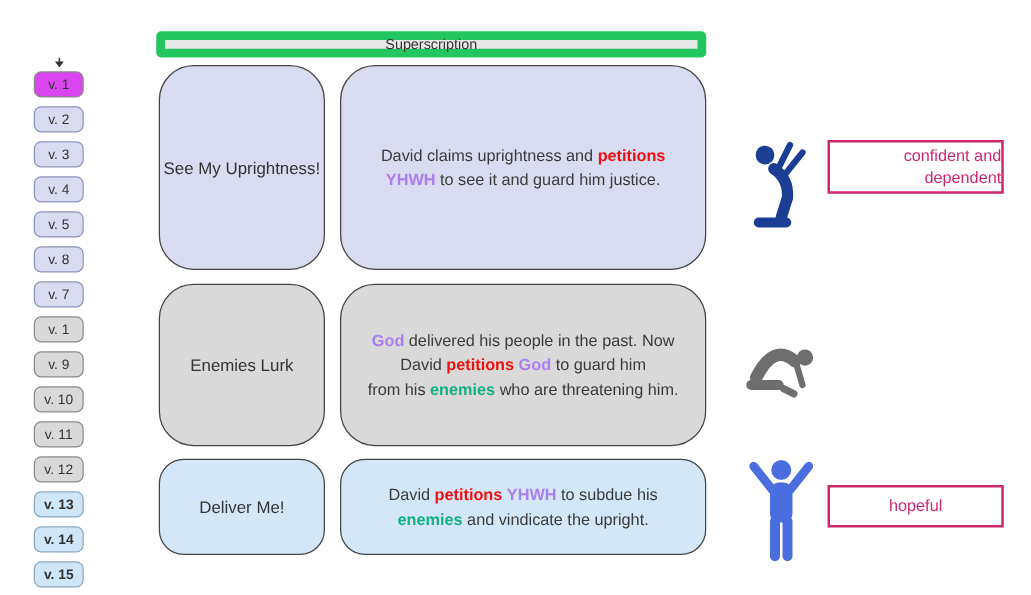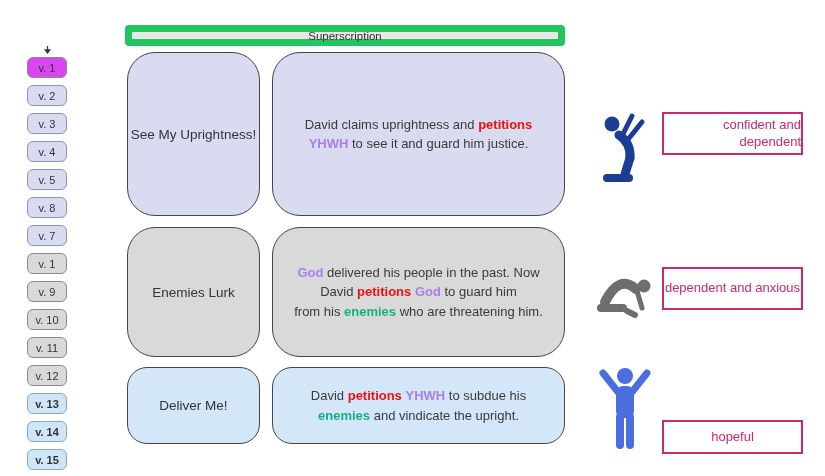--- a/index.html
+++ b/index.html
@@ -40,21 +40,21 @@
   
   .icon-slot{position:absolute;}
   .icon-slot svg{display:block;}
 
   
   .mood-box{position:absolute;left:662px;width:141px;box-sizing:border-box;border:2px solid #d02670;
             background:#ffffff;color:#d02670;display:flex;align-items:center;justify-content:center;
             text-align:right;font-size:13px;line-height:1.3;}
   .mood1{top:112px;height:43px;}
   .mood2{top:267px;height:43px;}
-  .mood3{top:388px;height:34px;margin-top:32px;}
+  .mood3{top:388px;height:34px;}
 </style>
 </head>
 <body>
 
 <div class="canvas">
 
   <div class="verse-rail">
 
   <div class="chip g-superscription">
         <span>v. 1</span>
@@ -165,20 +165,17 @@
         <rect x="19" y="19" width="18" height="32" rx="7" stroke="none"></rect>
         <path d="M23 50 L23 78" fill="none" stroke-width="8"></path>
         <path d="M33 50 L33 78" fill="none" stroke-width="8"></path>
       </g>
     </svg>
   </div>
 
   <div class="mood-box mood1">
     <span>confident and dependent</span>
   </div>
-  <div class="mood-box mood2">
-    <span>dependent and anxious</span>
-  </div>
   <div class="mood-box mood3">
     <span>hopeful</span>
   </div>
 
 </div>
 
 </body></html>

